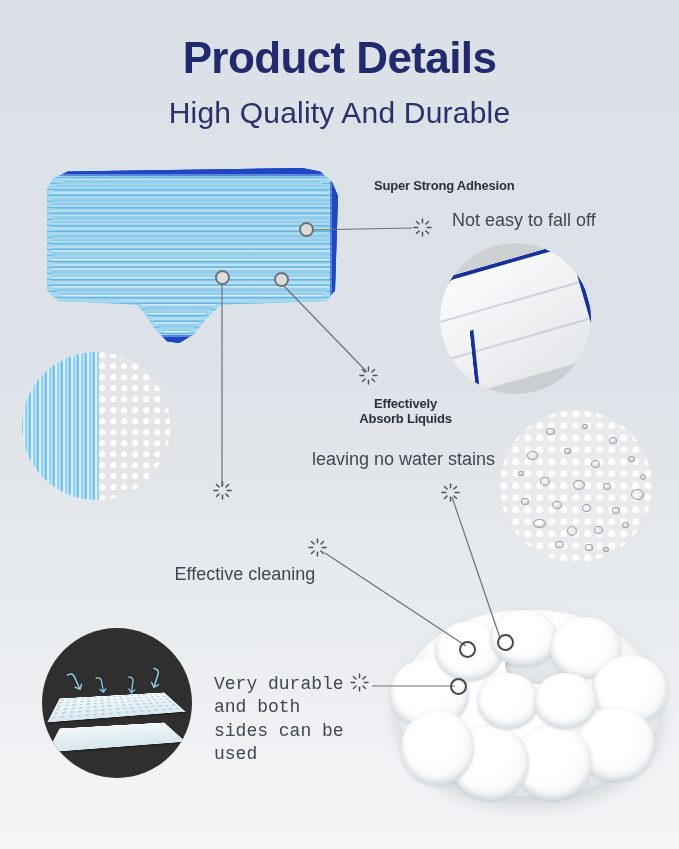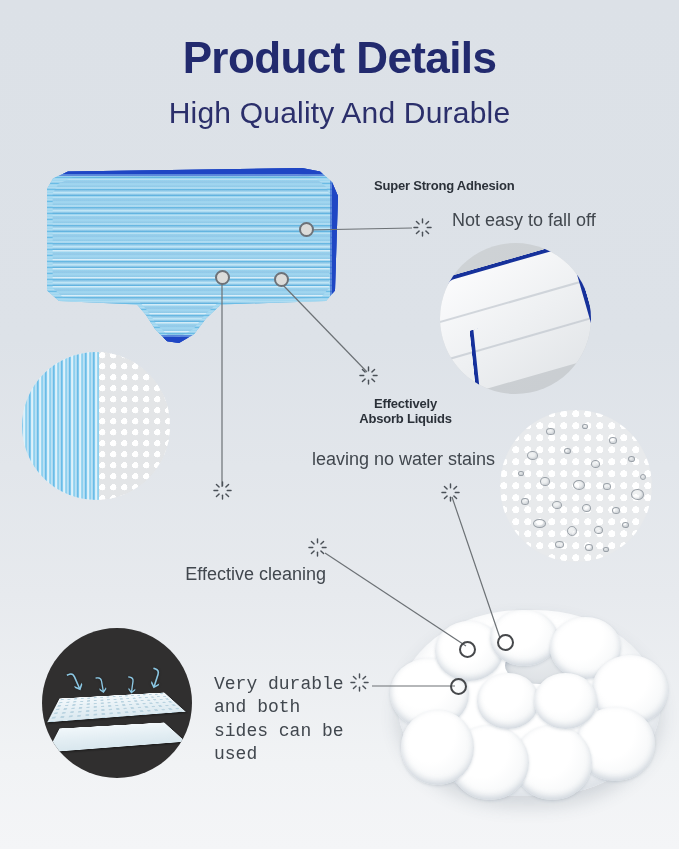--- a/index.html
+++ b/index.html
@@ -287,21 +287,21 @@
     line-height: 1.3;
   }
 
   .c1-title { left: 374px; top: 178px; }
   .c1-sub   { left: 452px; top: 209px; }
 
   .c2-title { left: 318px; top: 396px; width: 175px; text-align: center; }
   .c2-sub   { left: 310px; top: 448px; width: 185px; text-align: right; }
 
   .c3-title { left: 163px; top: 511px; width: 133px; text-align: center; }
-  .c3-sub   { left: 134px; top: 563px; width: 192px; text-align: right; }
+  .c3-sub   { left: 149px; top: 563px; width: 192px; text-align: center; }
 
   .c4-title { left: 217px; top: 641px; }
   .c4-sub   { left: 214px; top: 673px; font-family: Liberation Mono, monospace; }
 </style>
 </head>
 <body>
 
 <div class="stage">
 
   <div class="page-title">Product Details</div>

